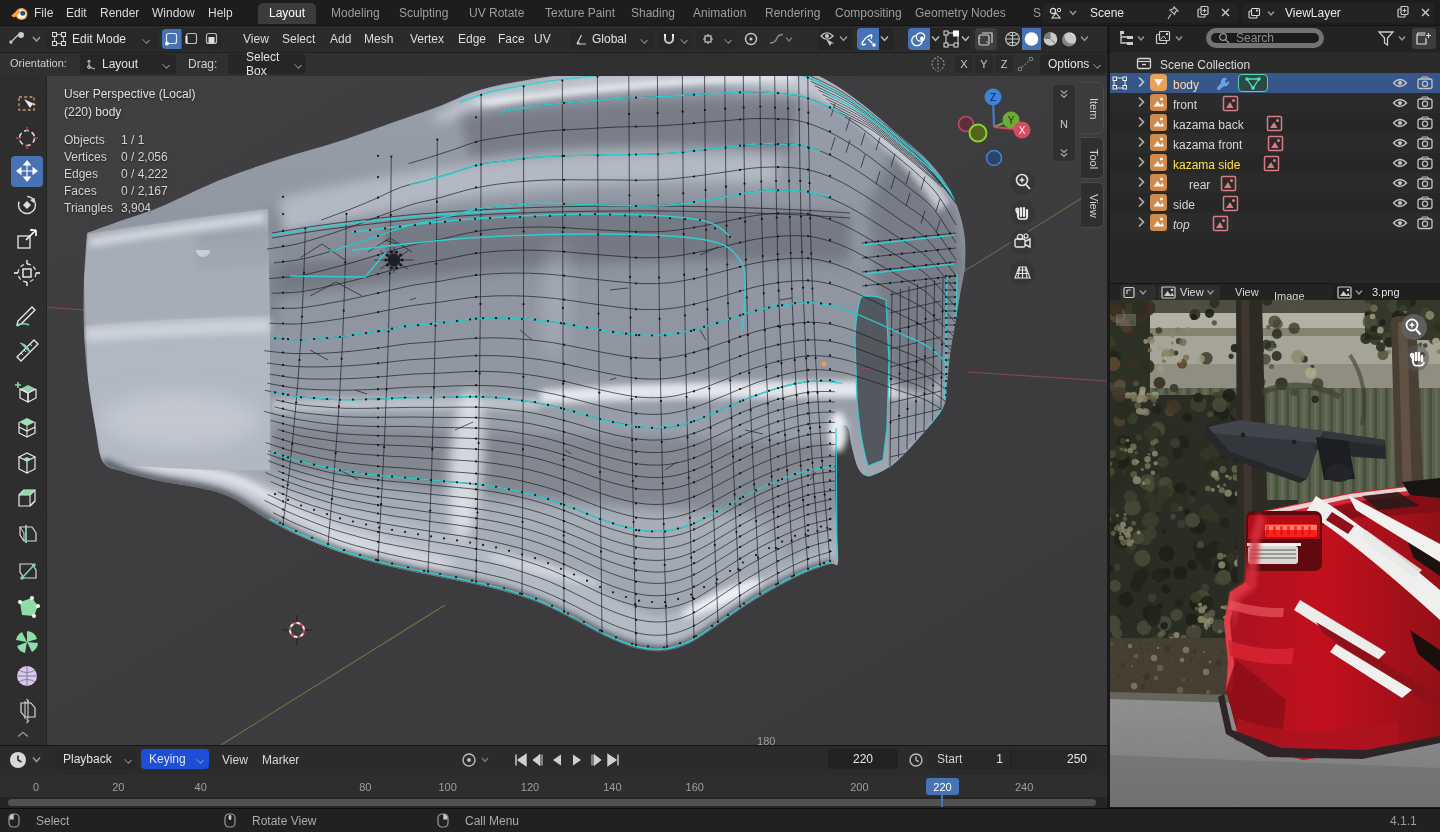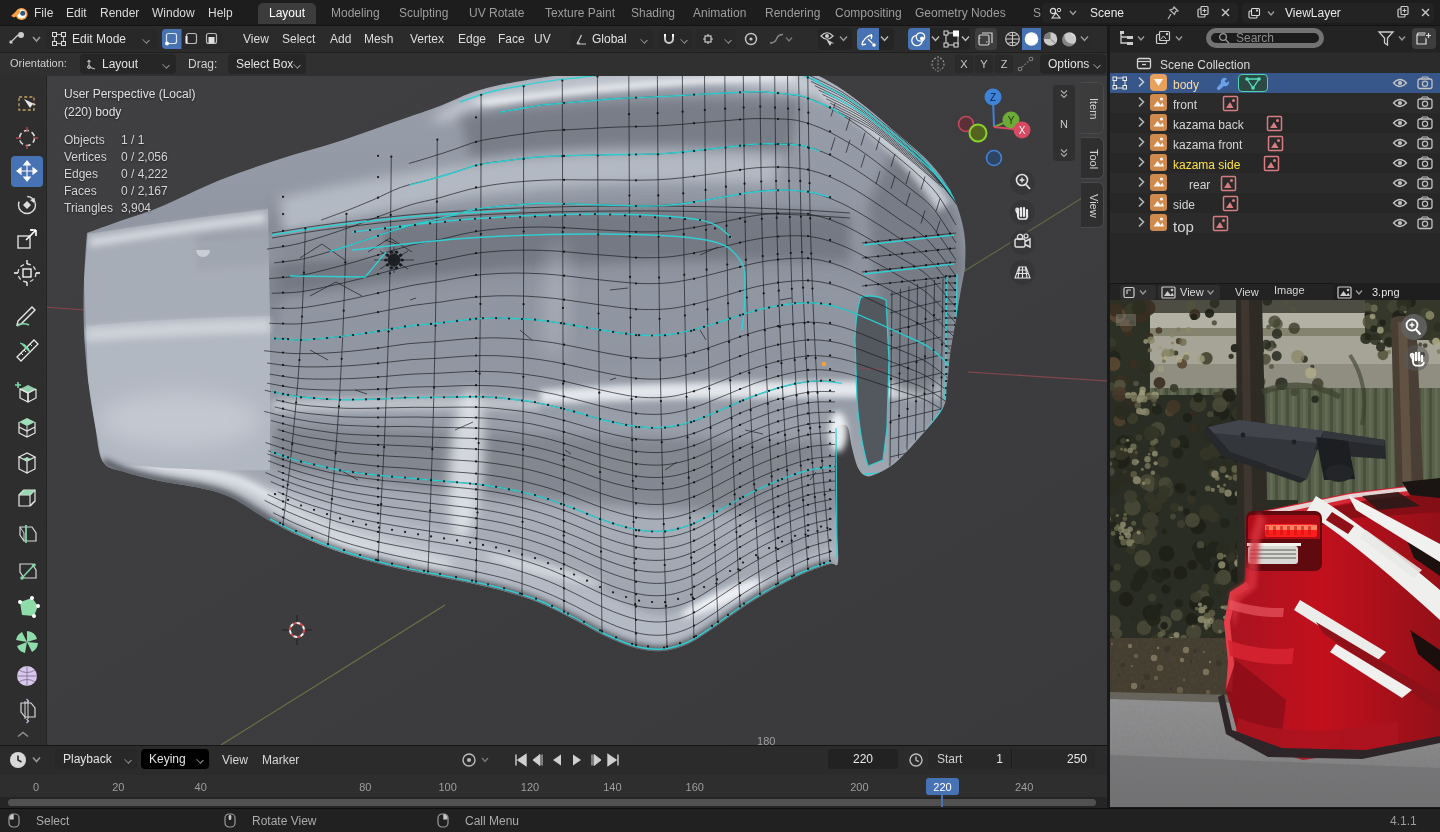--- a/index.html
+++ b/index.html
@@ -177,21 +177,21 @@
 <div class="abs pill" style="left:80px;top:54px;width:96px;background:#262626;">
     <svg style="margin-left:5px" width="12" height="13" viewBox="0 0 12 13">
       <path d="M4 2 v7 l6 2 M4 2 l1.5 2 M4 2 l-1.5 2" stroke="#bbb" stroke-width="1.1" fill="none"></path>
       <circle cx="4" cy="9" r="1.5" fill="none" stroke="#bbb"></circle>
     </svg>
     <span style="margin-left:5px;">Layout</span>
     <span class="chev" style="margin-left:auto;margin-right:6px;"></span>
   </div>
 <div class="abs" style="left:188px;top:57px;color:#cfcfcf;font-size:12px;">Drag:</div>
 <div class="abs pill" style="left:228px;top:54px;width:78px;background:#262626;">
-    <span style="margin-left:8px;">Select Box</span>
+    <span style="margin-left:18px;">Select Box</span>
     <span class="chev" style="margin-left:auto;margin-right:5px;"></span>
   </div>
 <svg class="abs" style="left:930px;top:55px" width="26" height="18" viewBox="0 0 26 18">
     <path d="M6 3 q-4 2-4 6 t4 6 M10 3 q4 2 4 6 t-4 6" fill="none" stroke="#999" stroke-width="1.2" stroke-dasharray="2 1.6"></path>
     <path d="M8 1 v16" stroke="#999" stroke-width="1" stroke-dasharray="2 1.6"></path>
   </svg>
 <div class="abs" style="left:955px;top:55px;width:18px;height:18px;background:#2a2a2a;border-radius:3px;color:#c6c6c6;font-size:11px;display:flex;align-items:center;justify-content:center;">X</div>
 <div class="abs" style="left:975px;top:55px;width:18px;height:18px;background:#2a2a2a;border-radius:3px;color:#c6c6c6;font-size:11px;display:flex;align-items:center;justify-content:center;">Y</div>
 <div class="abs" style="left:995px;top:55px;width:18px;height:18px;background:#2a2a2a;border-radius:3px;color:#c6c6c6;font-size:11px;display:flex;align-items:center;justify-content:center;">Z</div>
 <svg class="abs" style="left:1016px;top:55px" width="20" height="18" viewBox="0 0 20 18">
@@ -670,21 +670,21 @@
     <circle cx="33" cy="8.7" r="2.6" fill="none" stroke="#c2c2c2" stroke-width="1.2"></circle>
   </svg>
 <svg class="abs" style="left:1136px;top:216px" width="10" height="12" viewBox="0 0 10 12">
     <path d="M3 1.5 L7.5 6 L3 10.5" fill="none" stroke="#b5b5b5" stroke-width="1.6"></path>
   </svg>
 <div class="abs" style="left:1150px;top:214px;width:17px;height:17px;background:#cf8b4e;border-radius:3px;"></div>
 <svg class="abs" style="left:1150px;top:214px" width="17" height="17" viewBox="0 0 17 17">
     <path d="M3.5 12.5 l4-5.5 3 4 2-2.5 1.5 4 z" fill="#fff" opacity=".92"></path>
     <circle cx="11.5" cy="5" r="1.6" fill="#fff" opacity=".92"></circle>
   </svg>
-<div class="abs" style="left:1173px;top:218px;color:#d5d5d5;font-size:15px;">top</div>
+<div class="abs" style="left:1173px;top:218px;color:#d5d5d5;font-size:12px;font-style:italic;">top</div>
 <svg class="abs" style="left:1212px;top:215px" width="17" height="17" viewBox="0 0 17 17">
     <rect x="1.5" y="1.5" width="14" height="14" rx="1" fill="none" stroke="#d77c80" stroke-width="1.5"></rect>
     <path d="M4 13 l4-6 3.5 6 z" fill="#d77c80"></path>
     <circle cx="11.5" cy="5.5" r="1.5" fill="#d77c80"></circle>
   </svg>
 <svg class="abs" style="left:1392px;top:215px" width="44" height="16" viewBox="0 0 44 16">
     <path d="M1.5 8 q6.5-7 13 0 q-6.5 7-13 0 z" fill="none" stroke="#c2c2c2" stroke-width="1.3"></path>
     <circle cx="8" cy="8" r="2.1" fill="#c2c2c2"></circle>
     <rect x="26" y="4" width="14" height="9.5" rx="2" fill="none" stroke="#c2c2c2" stroke-width="1.3"></rect>
     <path d="M29 4 l1.5-2 h5 l1.5 2" fill="none" stroke="#c2c2c2" stroke-width="1.2"></path>
@@ -701,21 +701,21 @@
 <svg class="abs" style="left:1161px;top:286px" width="16" height="13" viewBox="0 0 16 13">
     <rect x="1" y="1" width="13" height="11" rx="1" fill="none" stroke="#ccc" stroke-width="1.2"></rect>
     <path d="M3 10 l3.5-5 3 4 1.8-2.2 1.7 3.2 z" fill="#ccc"></path>
     <circle cx="11" cy="4" r="1.3" fill="#ccc"></circle>
   </svg>
 <div class="abs" style="left:1180px;top:286px;color:#ddd;font-size:11px;">View</div>
 <svg class="abs" style="left:1206px;top:289px" width="10" height="8" viewBox="0 0 10 8">
     <path d="M1.5 1.5 l3 3.5 3-3.5" fill="none" stroke="#999" stroke-width="1.3"></path>
   </svg>
 <div class="abs" style="left:1235px;top:286px;color:#d5d5d5;font-size:11px;">View</div>
-<div class="abs" style="left:1274px;top:284px;color:#d5d5d5;font-size:11px;">Image</div>
+<div class="abs" style="left:1274px;top:290px;color:#d5d5d5;font-size:11px;">Image</div>
 <div class="abs" style="left:1333px;top:283px;width:107px;height:17px;background:#1e1e1e;"></div>
 <svg class="abs" style="left:1337px;top:286px" width="30" height="13" viewBox="0 0 30 13">
     <rect x="1" y="1" width="13" height="11" rx="1" fill="none" stroke="#ccc" stroke-width="1.2"></rect>
     <path d="M3 10 l3.5-5 3 4 1.8-2.2 1.7 3.2 z" fill="#ccc"></path>
     <circle cx="11" cy="4" r="1.3" fill="#ccc"></circle>
     <path d="M19 4.5 l3 3.5 3-3.5" fill="none" stroke="#999" stroke-width="1.3"></path>
   </svg>
 <div class="abs" style="left:1372px;top:286px;color:#e2e2e2;font-size:11px;">3.png</div>
 <svg class="abs" style="left:1110px;top:300px" width="330" height="507" viewBox="0 0 330 507">
     <defs>
@@ -1464,21 +1464,21 @@
 <svg class="abs" style="left:7px;top:750px" width="36" height="20" viewBox="0 0 36 20">
     <circle cx="11" cy="10" r="8" fill="#d8d8d8"></circle>
     <path d="M11 5.5 V10 l3.5 2" stroke="#2b2b2b" stroke-width="1.6" fill="none"></path>
     <path d="M4 16 a8 8 0 0 1 0-12" fill="none" stroke="#2b2b2b" stroke-width="0"></path>
     <path d="M26 7.5 l3.5 4 3.5-4" fill="none" stroke="#999" stroke-width="1.5"></path>
   </svg>
 <div class="abs pill" style="left:55px;top:749px;width:82px;background:#282828;">
     <span style="margin-left:8px;font-size:12px;">Playback</span>
     <span class="chev" style="margin-left:auto;margin-right:5px;"></span>
   </div>
-<div class="abs pill" style="left:141px;top:749px;width:68px;background:#000000;">
+<div class="abs pill" style="left:141px;top:749px;width:68px;background:#1d4ed8;">
     <span style="margin-left:8px;font-size:12px;">Keying</span>
     <span class="chev" style="margin-left:auto;margin-right:5px;"></span>
   </div>
 <div class="abs" style="left:222px;top:753px;color:#d8d8d8;font-size:12px;">View</div>
 <div class="abs" style="left:262px;top:753px;color:#d8d8d8;font-size:12px;">Marker</div>
 <svg class="abs" style="left:460px;top:750px" width="180" height="20" viewBox="0 0 180 20">
     <circle cx="9" cy="10" r="6" fill="none" stroke="#bbb" stroke-width="1.4"></circle>
     <circle cx="9" cy="10" r="2" fill="#bbb"></circle>
     <path d="M22 8 l3 3.5 3-3.5" fill="none" stroke="#777" stroke-width="1.4"></path>
     <path d="M56 4.5 v11 M66 4.5 l-8 5.5 8 5.5 z" fill="#d0d0d0" stroke="#d0d0d0" stroke-width="1.4"></path>

